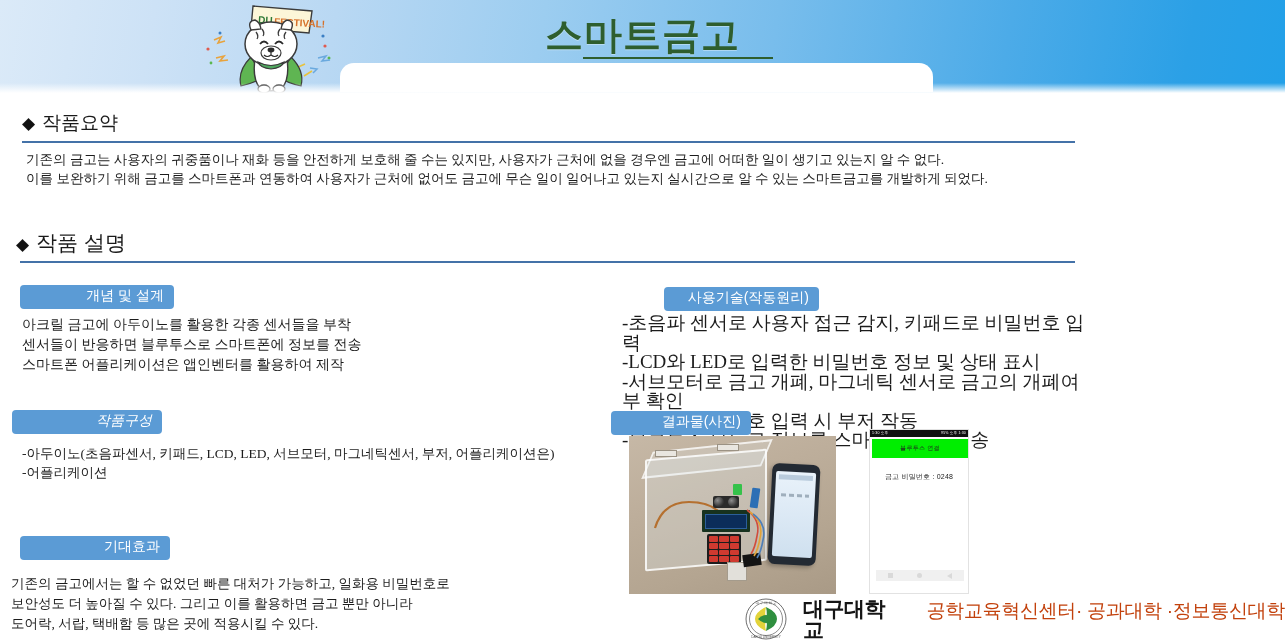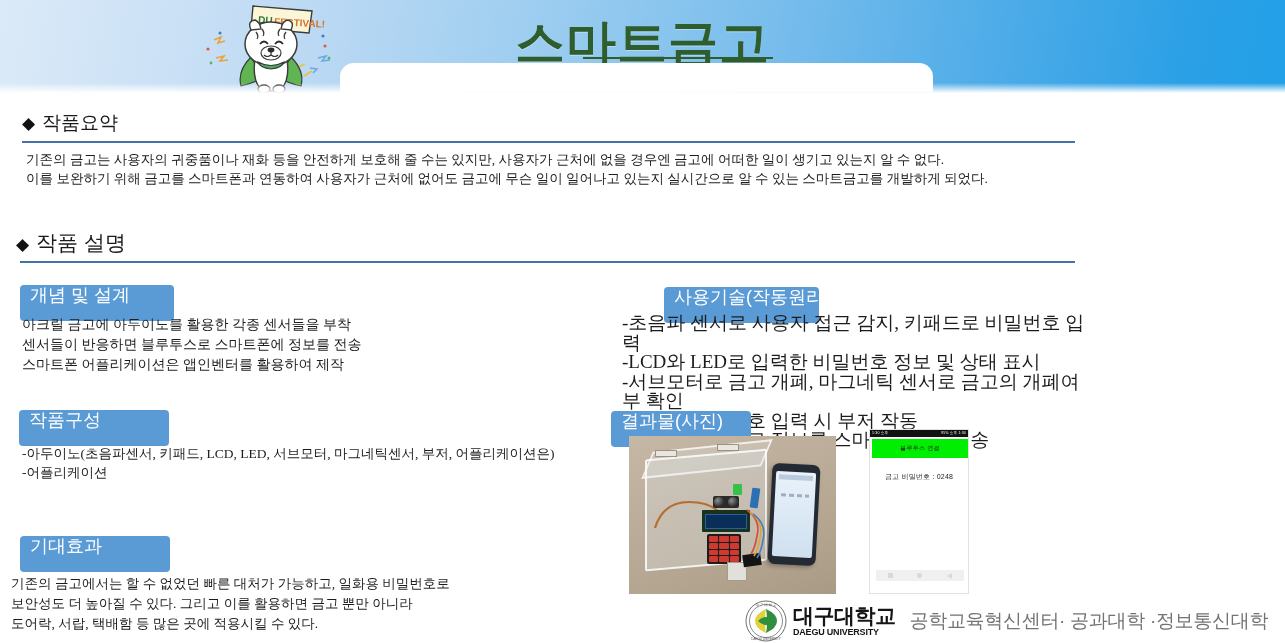--- a/index.html
+++ b/index.html
@@ -45,21 +45,21 @@
     position: absolute;
     left: 196px; top: 2px;
     width: 150px; height: 91px;
   }
 
   .title {
     position: absolute;
     left: 0; top: 10px;
     width: 1285px;
     text-align: center;
-    font-size: 50px;
+    font-size: 38px;
     font-weight: bold;
     letter-spacing: 1px;
     color: #2e5e2e;
     text-shadow: 0 1px 0 rgba(255,255,255,0.35);
   }
   .title-underline {
     position: absolute;
     left: 583px; top: 57px;
     width: 190px; height: 2px;
     background: #2e5e2e;
@@ -106,26 +106,26 @@
     font-size: 13.5px;
     line-height: 19px;
     color: #1c1c1c;
     white-space: pre-line;
     font-family: Liberation Serif, serif;
   }
 
   
   .badge {
     position: absolute;
-    height: 36px;
+    height: 24px;
     line-height: 21px;
     background: #5b9bd5;
     color: #ffffff;
-    font-size: 18px;
-    text-align: left;
+    font-size: 14px;
+    text-align: right;
     border-radius: 4px;
     padding: 0 10px;
     white-space: nowrap;
     box-sizing: border-box;
   }
 
   
   .photo-safe {
     position: absolute;
     left: 629px; top: 436px;
@@ -332,22 +332,22 @@
     border-bottom: 3px solid transparent;
     border-right: 5px solid #d9d9d9;
   }
 
   
   .footer {
     position: absolute;
     left: 745px; top: 598px;
     height: 45px;
     display: flex;
-    align-items: center;
-    gap: 6px;
+    align-items: flex-start;
+    gap: 16px;
   }
   .footer-logo {
     width: 42px; height: 42px;
     flex: 0 0 42px;
   }
   .footer-univ {
     display: flex;
     flex-direction: column;
     line-height: 1;
   }
@@ -359,21 +359,21 @@
   }
   .footer-univ-en {
     font-size: 9px;
     font-weight: bold;
     color: #151515;
     letter-spacing: -0.2px;
     margin-top: 2px;
   }
   .footer-depts {
     font-size: 19px;
-    color: #737373;
+    color: #c2410c;
     margin-left: 8px;
     letter-spacing: -0.3px;
     white-space: nowrap;
   }
 </style>
 </head>
 <body>
 
 <div class="header">
 
@@ -461,21 +461,21 @@
 <div class="section-head" style="left:16px; top:229px; font-size:21px;">
   <span class="diamond">◆</span><span>작품 설명</span>
 </div>
 <div class="rule" style="left:20px; top:261px; width:1055px;"></div>
 
 <div class="badge" style="left:20px; top:285px; width:154px;">개념 및 설계</div>
 <div class="body-text" style="left:22px; top:315px; width:580px; font-size:14px; line-height:20px;">아크릴 금고에 아두이노를 활용한 각종 센서들을 부착
 센서들이 반응하면 블루투스로 스마트폰에 정보를 전송
 스마트폰 어플리케이션은 앱인벤터를 활용하여 제작</div>
 
-<div class="badge" style="left:19px; top:410px; width:150px;">작품구성</div>
+<div class="badge" style="left:12px; top:410px; width:150px;font-style:italic;">작품구성</div>
 <div class="body-text" style="left:22px; top:444px; width:600px; font-size:13.5px; line-height:19px;">-아두이노(초음파센서, 키패드, LCD, LED, 서브모터, 마그네틱센서, 부저, 어플리케이션은)
 -어플리케이션</div>
 
 <div class="badge" style="left:20px; top:536px; width:150px;">기대효과</div>
 <div class="body-text" style="left:11px; top:574px; width:590px; font-size:13.5px; line-height:20px;">기존의 금고에서는 할 수 없었던 빠른 대처가 가능하고, 일화용 비밀번호로
 보안성도 더 높아질 수 있다. 그리고 이를 활용하면 금고 뿐만 아니라
 도어락, 서랍, 택배함 등 많은 곳에 적용시킬 수 있다.</div>
 
 <div class="badge" style="left:620px; top:287px; width:155px;margin-left:44px;">사용기술(작동원리)</div>
 <div class="body-text" style="left:622px; top:313px; width:470px; font-size:19px; line-height:19.5px;">-초음파 센서로 사용자 접근 감지, 키패드로 비밀번호 입력

